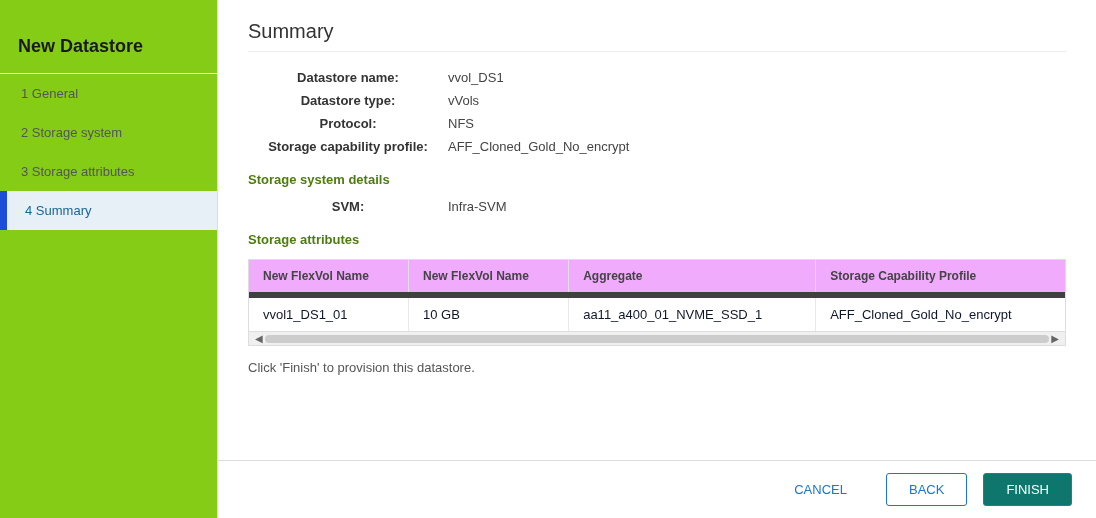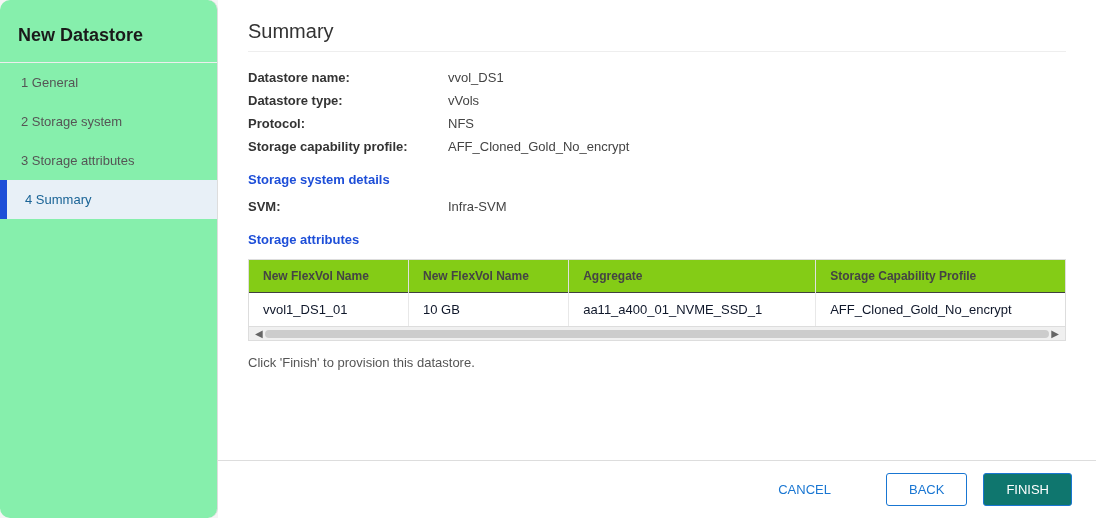--- a/index.html
+++ b/index.html
@@ -11,26 +11,25 @@
       display: flex;
       height: 518px;
       width: 1096px;
       overflow: hidden;
     }
 
     
     .sidebar {
       width: 218px;
       min-width: 218px;
-      background: #86efac;
+      background: #84cc16;
       border-right: 1px solid #ddd;
       display: flex;
       flex-direction: column;
-      padding-top: 5px;
-      border-radius: 10px;
+      padding-top: 16px;
     }
     .sidebar-title {
       font-size: 18px;
       font-weight: 600;
       color: #1a1a1a;
       padding: 20px 18px 16px 18px;
       border-bottom: 1px solid #eee;
     }
     .sidebar-item {
       display: flex;
@@ -71,59 +70,60 @@
     }
 
     
     .info-section {
       margin-bottom: 18px;
     }
     .info-row {
       display: flex;
       margin-bottom: 8px;
       align-items: baseline;
+      text-align: center;
     }
     .info-label {
       font-weight: 600;
       color: #333;
       width: 200px;
       min-width: 200px;
       font-size: 13px;
     }
     .info-value {
       color: #444;
       font-size: 13px;
     }
 
     .section-heading {
       font-weight: 700;
       font-size: 13px;
-      color: #1d4ed8;
+      color: #4d7c0f;
       margin-bottom: 12px;
       margin-top: 16px;
     }
 
     
     .table-wrapper {
       border: 1px solid #ddd;
       overflow: hidden;
       margin-bottom: 14px;
     }
     .table-scroll {
       overflow-x: auto;
       width: 100%;
     }
     table {
       width: 100%;
       border-collapse: collapse;
       min-width: 700px;
     }
     thead tr {
-      background: #84cc16;
-      border-bottom: 1px solid #404040;
+      background: #f0abfc;
+      border-bottom: 6px solid #404040;
     }
     thead th {
       padding: 9px 14px;
       text-align: left;
       font-weight: 600;
       font-size: 12px;
       color: #444;
       border-right: 1px solid #e0e0e0;
     }
     thead th:last-child {
@@ -195,21 +195,20 @@
     }
     .btn-cancel {
       background: transparent;
       border-color: transparent;
       color: #1976d2;
     }
     .btn-back {
       background: #fff;
       border-color: #1976d2;
       color: #1976d2;
-      margin-left: 16px;
     }
     .btn-finish {
       background: #0f766e;
       border-color: #1976d2;
       color: #fff;
     }
   </style>
 </head>
 <body>
 

